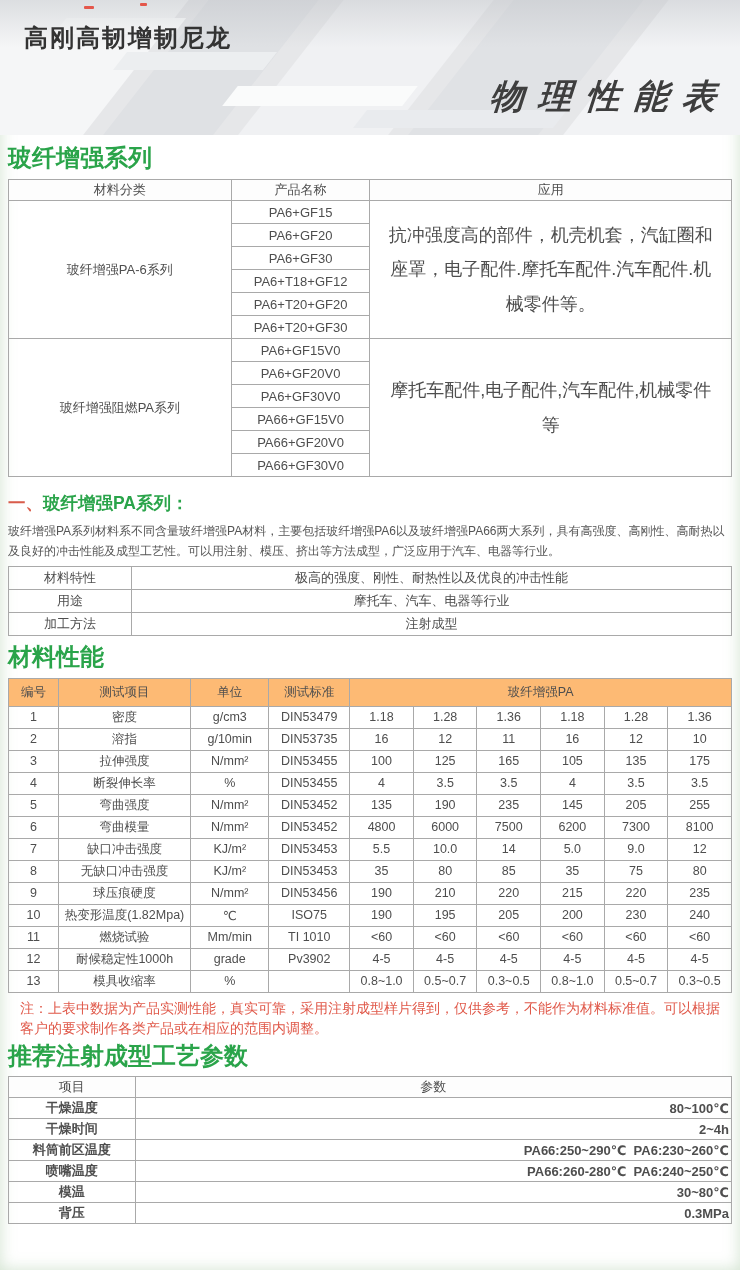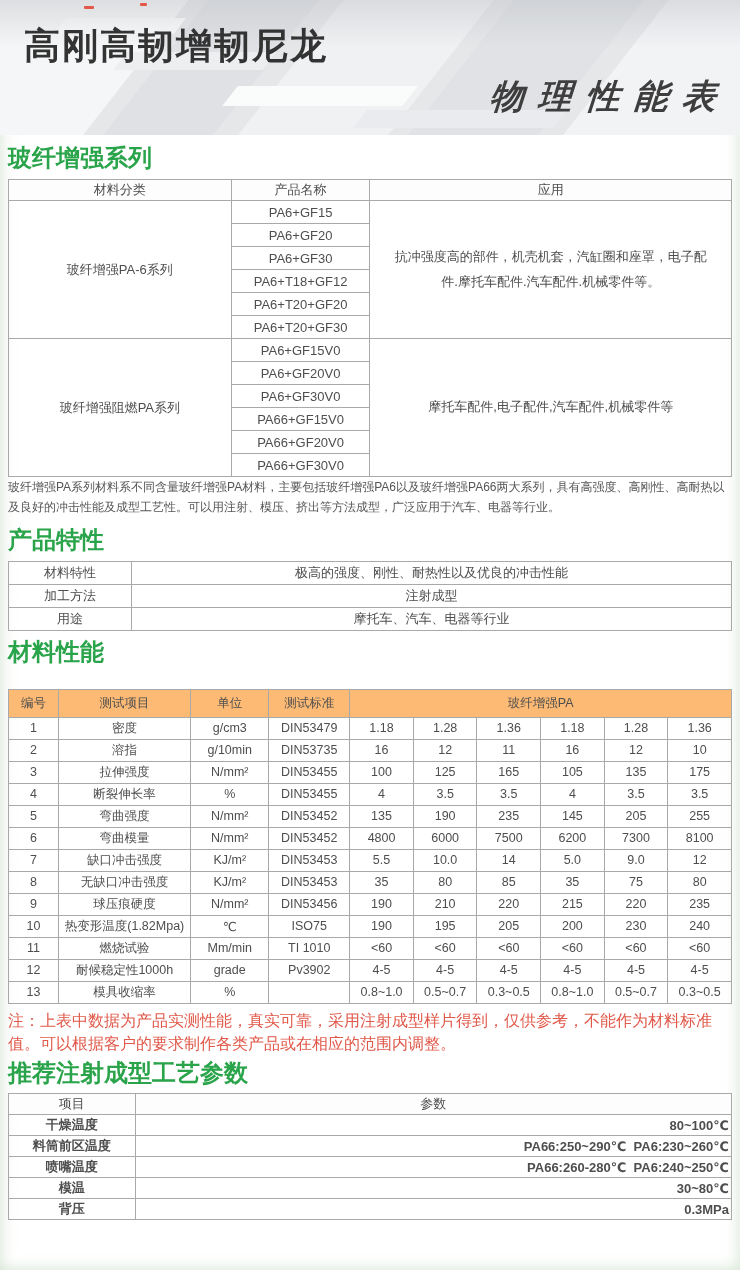--- a/index.html
+++ b/index.html
@@ -26,55 +26,55 @@
   .s1{left:60px;top:18px;width:120px;height:16px;}
   .s2{left:120px;top:52px;width:150px;height:18px;background:#eceef0;}
   .s3{left:230px;top:86px;width:180px;height:20px;}
   .s4{left:360px;top:110px;width:200px;height:18px;background:#e9ebee;}
   .banner-shade{position:absolute;left:0;top:0;right:0;height:100%;
     background:linear-gradient(180deg,rgba(190,193,198,.45) 0%,rgba(255,255,255,0) 35%);}
   .red-mark{position:absolute;background:#e4574b;border-radius:1px;}
   .m1{left:84px;top:6px;width:10px;height:3px;}
   .m2{left:140px;top:3px;width:7px;height:3px;}
   .banner-title{
-    position:absolute;left:24px;top:22px;font-size:36px;font-weight:bold;
+    position:absolute;left:24px;top:22px;font-size:24px;font-weight:bold;
     color:#333;letter-spacing:2px;
   }
   .banner-stamp{
     position:absolute;right:10px;top:74px;
     font-family:"DejaVu Serif","Liberation Serif",serif;
     font-style:italic;font-weight:bold;font-size:34px;color:#3e3e3e;
     letter-spacing:14px;transform:skewX(-4deg);white-space:nowrap;
   }
   
   .content{padding:0 8px;}
   .g-head{font-size:24px;font-weight:bold;color:#2aa44a;margin:10px 0 5px;}
   .g-head.top{margin-top:7px;}
   .g-head.feat{margin:6px 0 5px;}
-  .g-head.perf{margin:5px 0 21px;font-family:Liberation Mono, monospace;}
+  .g-head.perf{margin:5px 0 5px;font-family:Liberation Mono, monospace;}
   .g-head.proc{margin:2px 0 4px;}
   .sub-head{font-size:17.5px;font-weight:bold;color:#2aa44a;margin:14px 0 6px;}
   .sub-head .pre{color:#d85c4b;}
   .desc{font-size:12px;color:#555;line-height:1.7;margin:0 0 4px;}
   table{width:100%;border-collapse:collapse;table-layout:fixed;}
   th,td{
     border:1px solid #a9a9a9;color:#4e4e4e;font-weight:normal;
     text-align:center;padding:0 2px;font-size:13px;overflow:hidden;
   }
   
   .series thead th{height:20px;background:#fdfdfd;}
   .series td{height:22px;}
-  .series .app{font-size:13px;line-height:1.9;padding:0 18px;}
+  .series .app{font-size:18px;line-height:1.9;padding:0 18px;}
   
   .features td{height:22px;}
   
   .perf thead th{height:27px;background:#fdba74;font-size:12.5px;}
   .perf td{height:21px;font-size:12.5px;}
   
-  .note{color:#e0594a;font-size:16px;line-height:1.45;margin:5px 0 2px;}
+  .note{color:#e0594a;font-size:14px;line-height:1.45;margin:5px 12px 2px;}
   
   .proc thead th{height:20px;background:#fdfdfd;}
   .proc td{height:20px;font-weight:bold;}
   .proc td.val{white-space:pre-wrap;text-align:right;}
 </style>
 </head>
 <body>
 
 <div class="page">
 
@@ -149,40 +149,40 @@
           </tr>
           <tr>
             <td>PA66+GF20V0</td>
           </tr>
           <tr>
             <td>PA66+GF30V0</td>
           </tr>
         </tbody>
     </table>
 
+    <h3 class="sub-head"><span class="pre">一、</span><span>玻纤增强PA系列：</span></h3>
     <p class="desc">玻纤增强PA系列材料系不同含量玻纤增强PA材料，主要包括玻纤增强PA6以及玻纤增强PA66两大系列，具有高强度、高刚性、高耐热以及良好的冲击性能及成型工艺性。可以用注射、模压、挤出等方法成型，广泛应用于汽车、电器等行业。</p>
 
-    <h2 class="g-head feat">产品特性</h2>
     <table class="features">
       <colgroup>
           <col style="width:17%">
           <col>
         </colgroup>
       <tbody>
           <tr>
             <td>材料特性</td>
             <td>极高的强度、刚性、耐热性以及优良的冲击性能</td>
           </tr>
           <tr>
+            <td>用途</td>
+            <td>摩托车、汽车、电器等行业</td>
+          </tr>
+          <tr>
             <td>加工方法</td>
             <td>注射成型</td>
-          </tr>
-          <tr>
-            <td>用途</td>
-            <td>摩托车、汽车、电器等行业</td>
           </tr>
         </tbody>
     </table>
 
     <h2 class="g-head perf">材料性能</h2>
     <table class="perf">
       <colgroup>
         <col style="width:6.9%">
           <col style="width:18.3%">
           <col style="width:10.8%">
@@ -375,20 +375,24 @@
           <th>项目</th>
           <th>参数</th>
         </tr>
       </thead>
       <tbody>
           <tr>
             <td>干燥温度</td>
             <td class="val">80~100℃</td>
           </tr>
           <tr>
+            <td>干燥时间</td>
+            <td class="val">2~4h</td>
+          </tr>
+          <tr>
             <td>料筒前区温度</td>
             <td class="val">PA66:250~290℃  PA6:230~260℃</td>
           </tr>
           <tr>
             <td>喷嘴温度</td>
             <td class="val">PA66:260-280℃  PA6:240~250℃</td>
           </tr>
           <tr>
             <td>模温</td>
             <td class="val">30~80℃</td>

